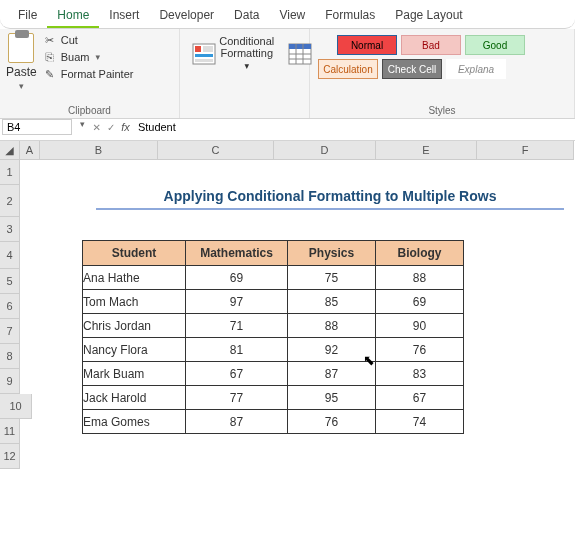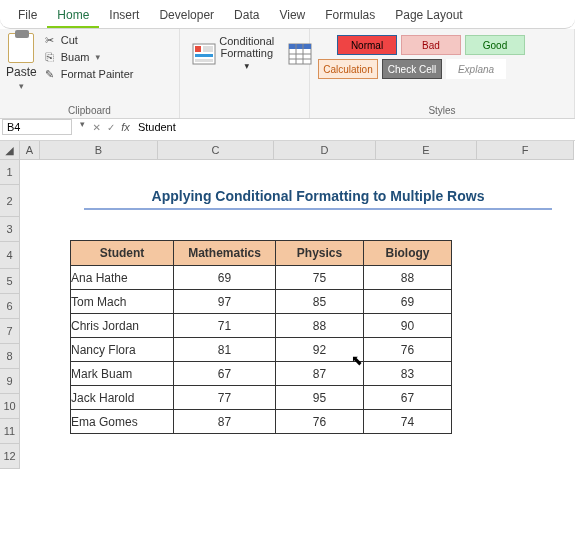--- a/index.html
+++ b/index.html
@@ -163,21 +163,21 @@
     <div style="display:flex;flex-direction:column;">
       <div class="rowhdr" style="width:20px;">1</div>
       <div class="rowhdr" style="width:20px;height:32px;line-height:32px;">2</div>
       <div class="rowhdr" style="width:20px;">3</div>
       <div class="rowhdr" style="width:20px;height:27px;line-height:27px;">4</div>
       <div class="rowhdr" style="width:20px;">5</div>
       <div class="rowhdr" style="width:20px;">6</div>
       <div class="rowhdr" style="width:20px;">7</div>
       <div class="rowhdr" style="width:20px;">8</div>
       <div class="rowhdr" style="width:20px;">9</div>
-      <div class="rowhdr" style="width:20px;">10</div>
+      <div class="rowhdr" style="width:32px;">10</div>
       <div class="rowhdr" style="width:20px;">11</div>
       <div class="rowhdr" style="width:20px;">12</div>
     </div>
     <div style="flex:1;position:relative;height:320px;">
       <div class="title-text">Applying Conditional Formatting to Multiple Rows</div>
       <table class="data-table">
         <thead>
             <tr>
           <th>Student</th>
           <th>Mathematics</th>

